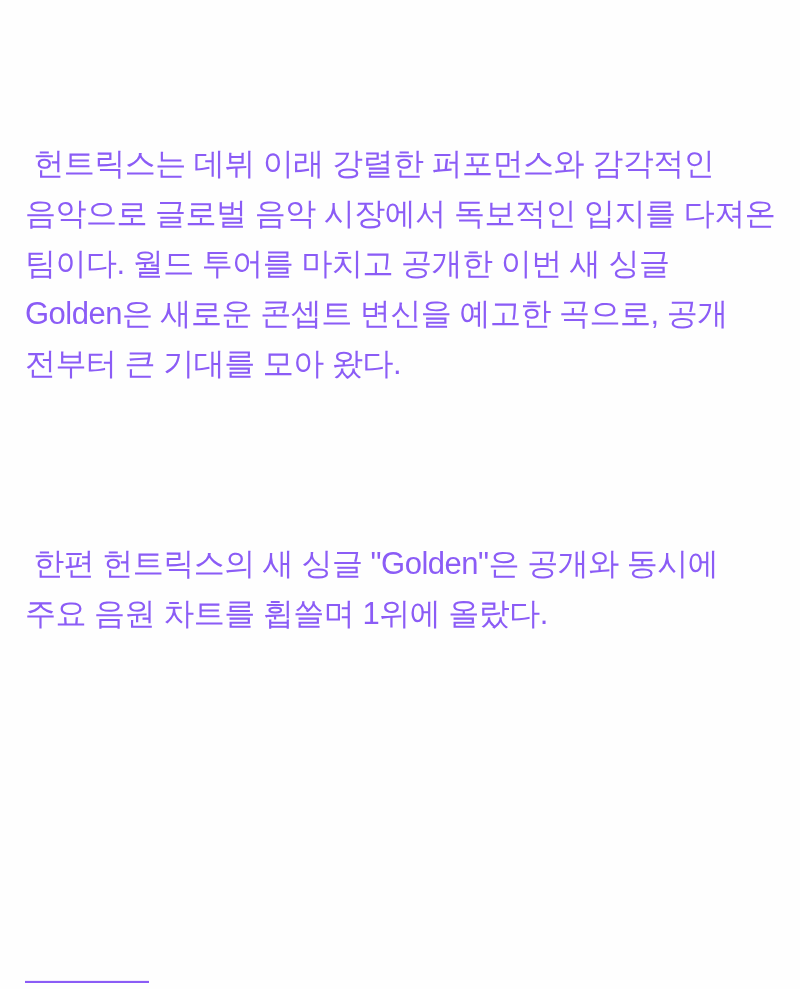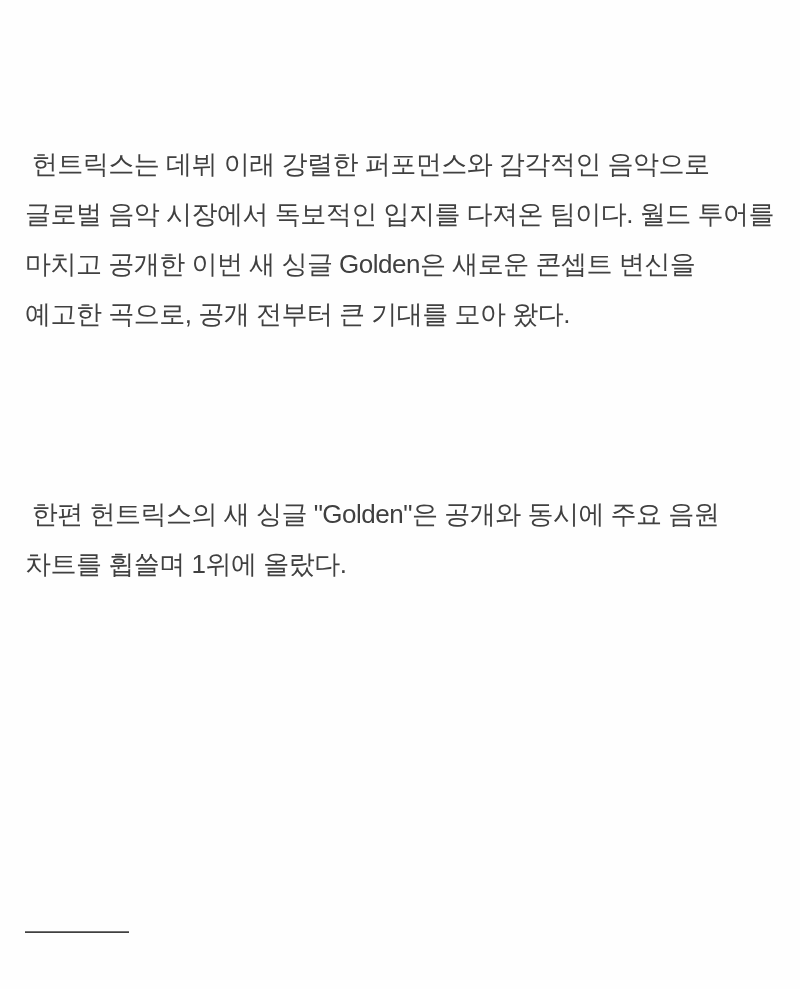--- a/index.html
+++ b/index.html
@@ -11,22 +11,22 @@
   }
   body {
     background: #fefefe;
     font-family: "Liberation Sans", sans-serif;
   }
   .post {
     box-sizing: border-box;
     width: 800px;
     height: 989px;
     padding: 39px 22px 0 25px;
-    color: #404040;
-    font-size: 26px;
+    color: #8b5cf6;
+    font-size: 31px;
     line-height: 50px;
     letter-spacing: -0.5px;
     white-space: pre-wrap;
     word-break: keep-all;
   }
   .post p {
     margin: 0;
   }
   .para-2 {
     margin-top: 50px !important;

